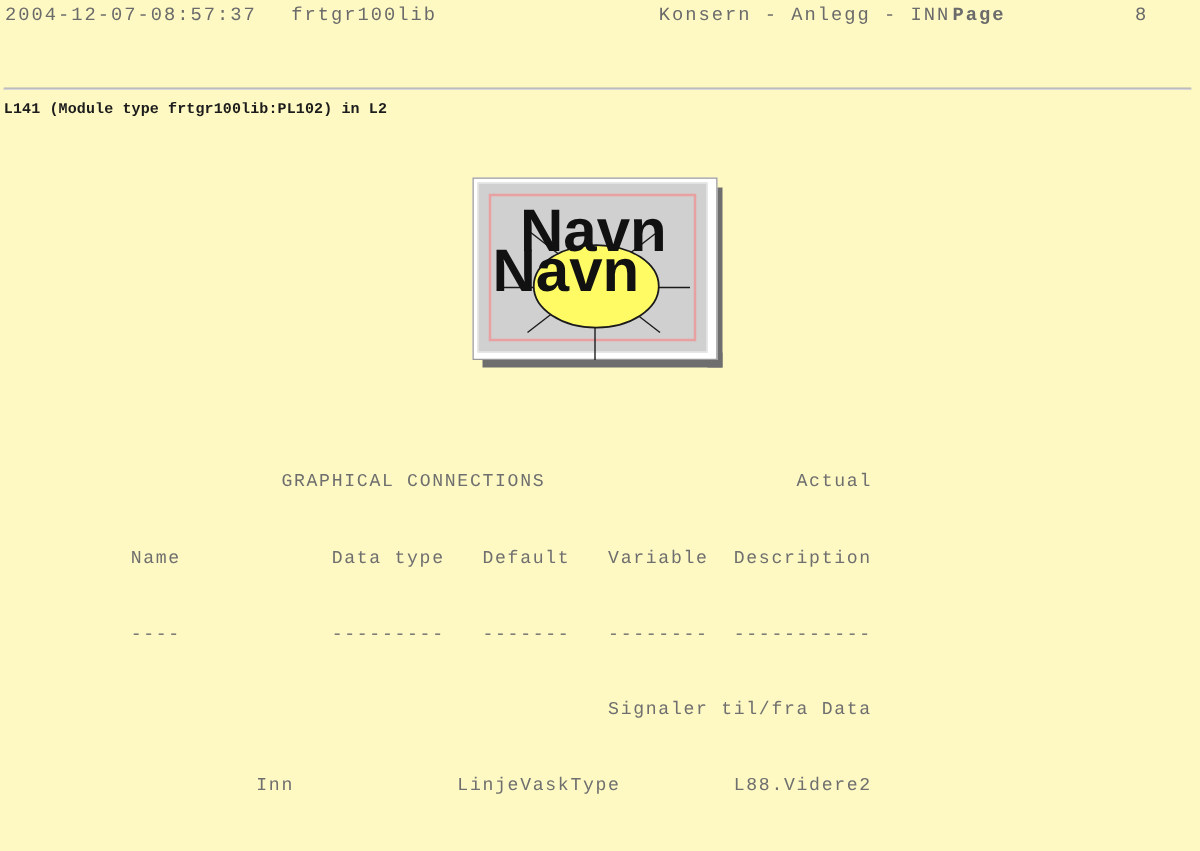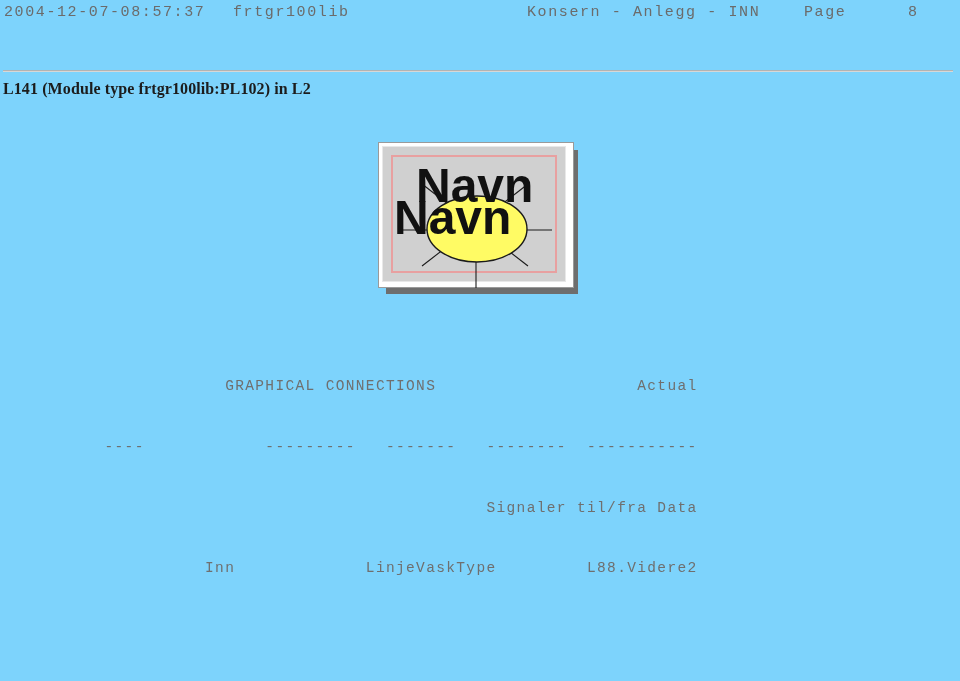--- a/index.html
+++ b/index.html
@@ -4,60 +4,60 @@
 <style>
   html, body {
     margin: 0;
     padding: 0;
     background: #ffffff;
   }
   #page {
     position: relative;
     width: 960px;
     height: 681px;
-    background: #7dd3fc;
+    background: #fef9c3;
     overflow: hidden;
     font-family: "Liberation Sans", sans-serif;
   }
 
   
   .run-head {
     position: absolute;
     top: 4px;
     left: 0;
     width: 960px;
     height: 22px;
     font-family: "Liberation Mono", "DejaVu Sans Mono", monospace;
     font-size: 15px;
     letter-spacing: 1.6px;
     color: #6b6b6b;
     white-space: pre;
   }
   .rh-date      { position: absolute; left: 4px;   top: 0; }
   .rh-lib       { position: absolute; left: 233px; top: 0; }
   .rh-center    { position: absolute; left: 511px; top: 0; margin-left: 16px; }
-  .rh-pagelabel { position: absolute; left: 804px; top: 0; }
+  .rh-pagelabel { position: absolute; left: 762px; top: 0; font-weight: bold; }
   .rh-pagenum   { position: absolute; left: 908px; top: 0; }
 
   
   .rule {
     position: absolute;
     left: 3px;
     top: 70px;
     width: 950px;
     height: 1px;
     background: #b3b3b3;
     border-bottom: 1px solid #d7d7d7;
   }
   .page-title {
     position: absolute;
     left: 3px;
     top: 80px;
-    font-family: Liberation Serif, serif;
-    font-size: 16px;
+    font-family: Liberation Mono, monospace;
+    font-size: 12px;
     font-weight: bold;
     color: #1c1c1c;
     letter-spacing: 0.1px;
     white-space: pre;
   }
 
   
   .figure {
     position: absolute;
     left: 378px;
@@ -164,20 +164,21 @@
       </g>
       <ellipse cx="99" cy="87" rx="50" ry="33" fill="#FFFB64" stroke="#1a1a1a" stroke-width="1.4"></ellipse>
     </svg>
 
     <div class="fig-label fig-label-a">Navn</div>
     <div class="fig-label fig-label-b">Navn</div>
   </div>
 
   <div class="report">
     <span class="line">GRAPHICAL CONNECTIONS                    Actual</span>
+    <span class="line">Name            Data type   Default   Variable  Description</span>
     <span class="line">----            ---------   -------   --------  -----------</span>
     <span class="line">                                                Signaler til/fra Data</span>
     <span class="line">Inn             LinjeVaskType         L88.Videre2</span>
     
     
     
     
     
     
     

